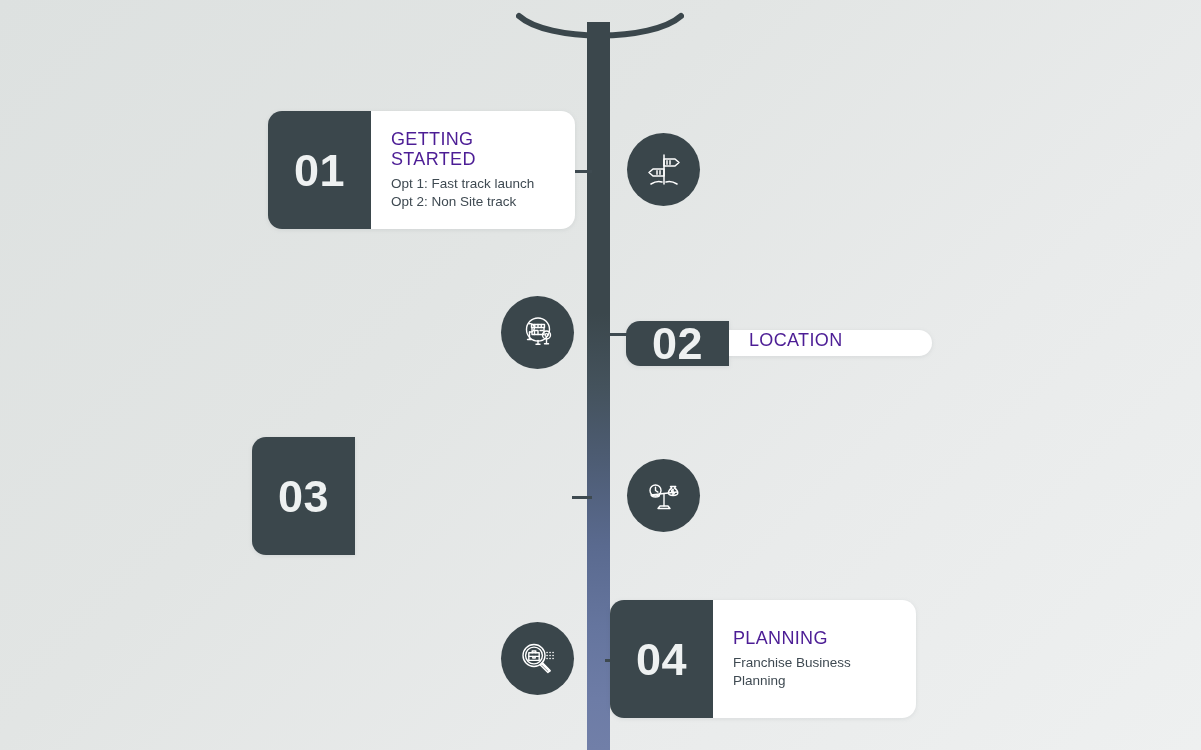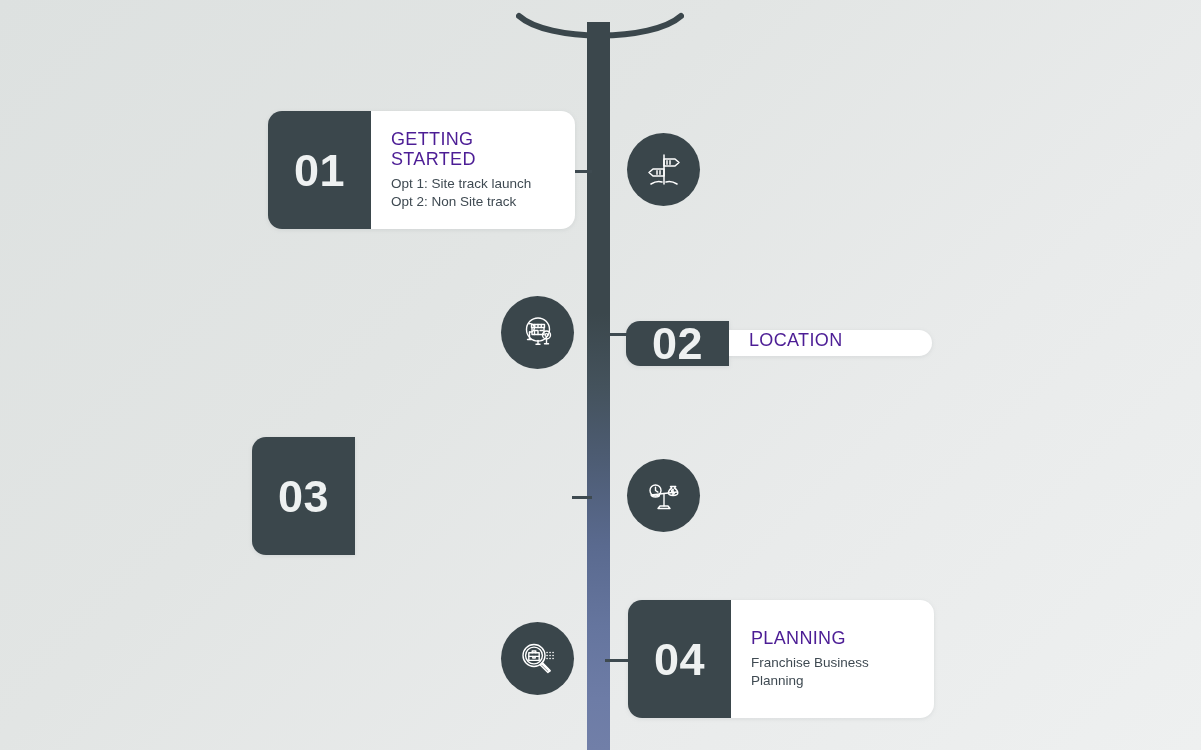--- a/index.html
+++ b/index.html
@@ -158,21 +158,21 @@
   <div class="connector" style="left:572px; top:170px; width:20px;"></div>
   <div class="connector" style="left:605px; top:333px; width:24px;"></div>
   <div class="connector" style="left:572px; top:496px; width:20px;"></div>
   <div class="connector" style="left:605px; top:659px; width:24px;"></div>
 
   <div class="card left" style="left:268px; top:111px; width:307px;">
     <div class="card-num">01</div>
     <div class="card-body">
       <div class="card-title">GETTING STARTED</div>
       <div class="card-sub">
-        <span class="card-sub-line"><span class="opt">Opt 1:</span><span> Site track launch</span></span>
+        <span class="card-sub-line"><span class="opt">Opt 1:</span><span> Fast track launch</span></span>
         <span class="card-sub-line"><span class="opt">Opt 2:</span><span> Non Site track</span></span>
       </div>
     </div>
   </div>
 
   <div class="icon-circle" style="left:627px; top:133px;">
     <svg width="44" height="44" viewBox="0 0 44 44" xmlns="http://www.w3.org/2000/svg" fill="none" stroke="#ffffff" stroke-width="1.5" stroke-linecap="round" stroke-linejoin="round">
 
       <line x1="22" y1="7" x2="22" y2="36"></line>
 
@@ -240,21 +240,21 @@
       <circle cx="13.5" cy="16.5" r="5.5"></circle>
       <path d="M13.5 13.2 v3.3 l2.4 1.6"></path>
       <path d="M9.5 21 a4 2 0 0 0 8 0"></path>
 
       <path d="M28.5 12.5 h5.2 l-1.2 1.6 c2.2 1.2 3.3 3.3 3.3 5 c0 1.6 -1.5 2.4 -4.7 2.4 c-3.2 0 -4.7 -0.8 -4.7 -2.4 c0 -1.7 1.1 -3.8 3.3 -5 z"></path>
       <path d="M31 15.8 c-1 0 -1.6 0.5 -1.6 1.1 c0 1.2 3 0.8 3 2.1 c0 0.6 -0.6 1.1 -1.6 1.1"></path>
       <line x1="31" y1="15.1" x2="31" y2="20.7"></line>
     </svg>
   </div>
 
-  <div class="card right" style="left:628px; top:600px; width:306px;">
+  <div class="card right" style="left:610px; top:600px; width:306px;">
     <div class="card-num">04</div>
     <div class="card-body">
       <div class="card-title">PLANNING</div>
       <div class="card-sub">
         <span class="card-sub-line">Franchise Business</span>
         <span class="card-sub-line">Planning</span>
       </div>
     </div>
   </div>
 

